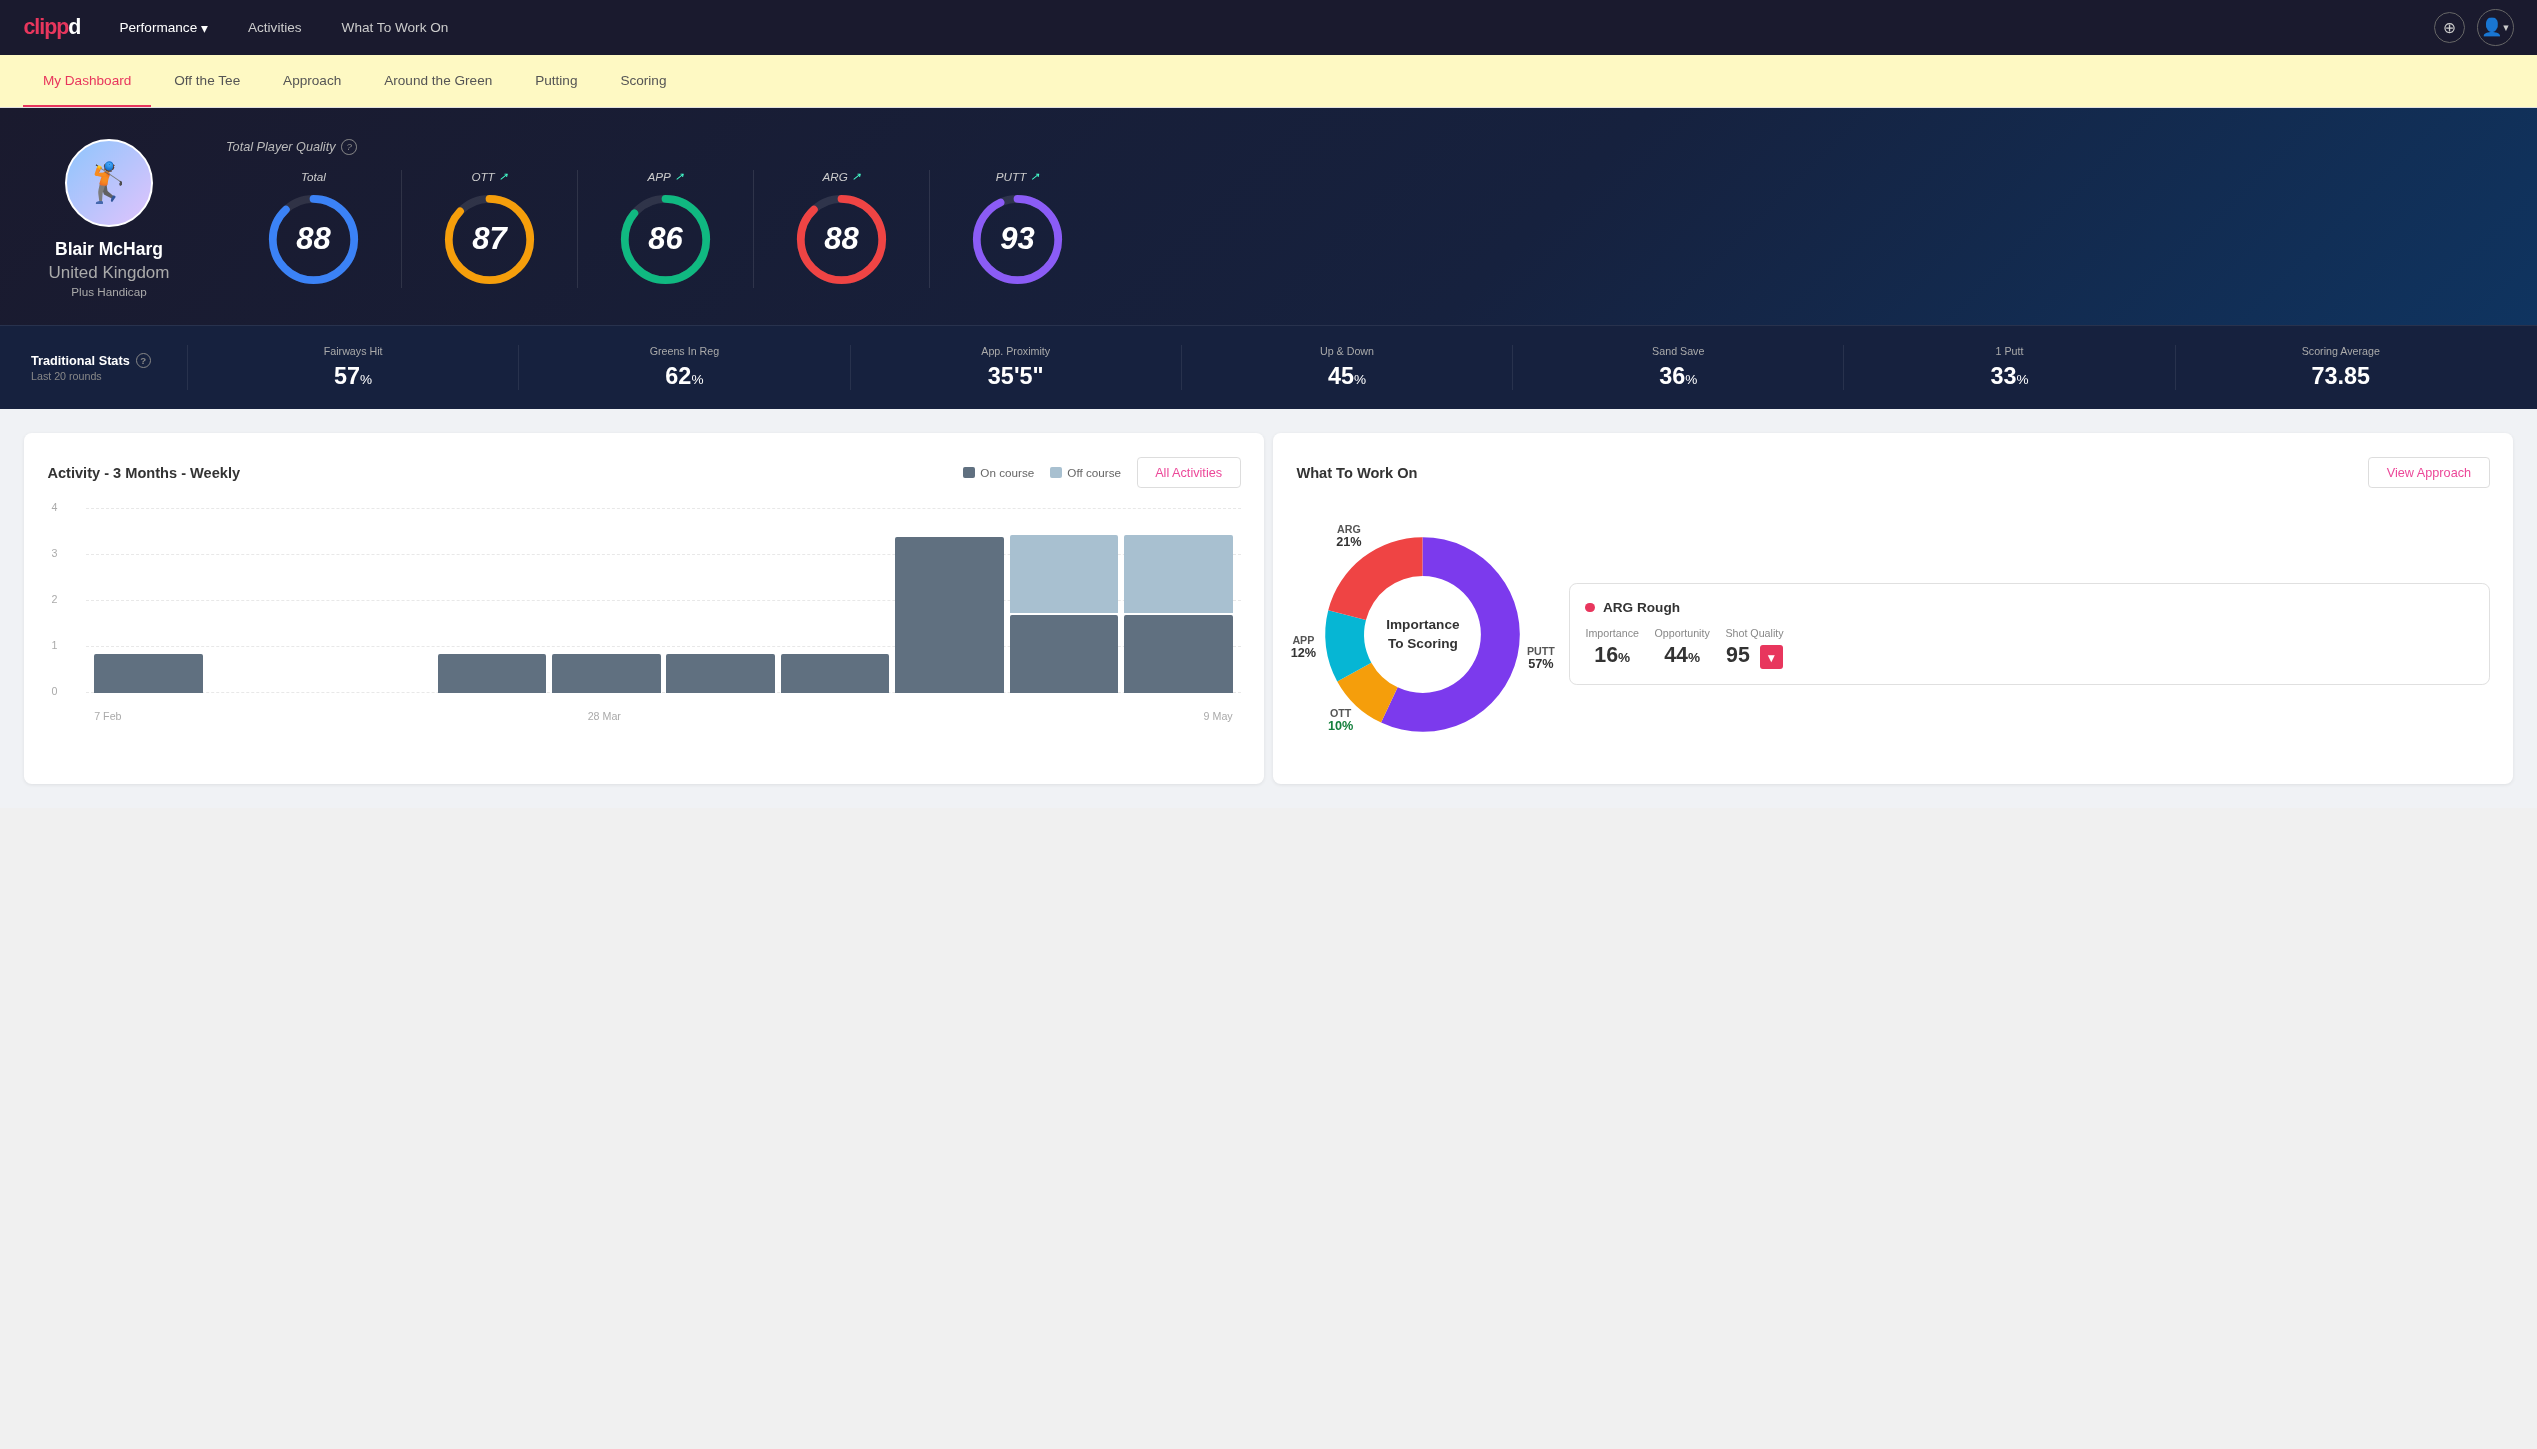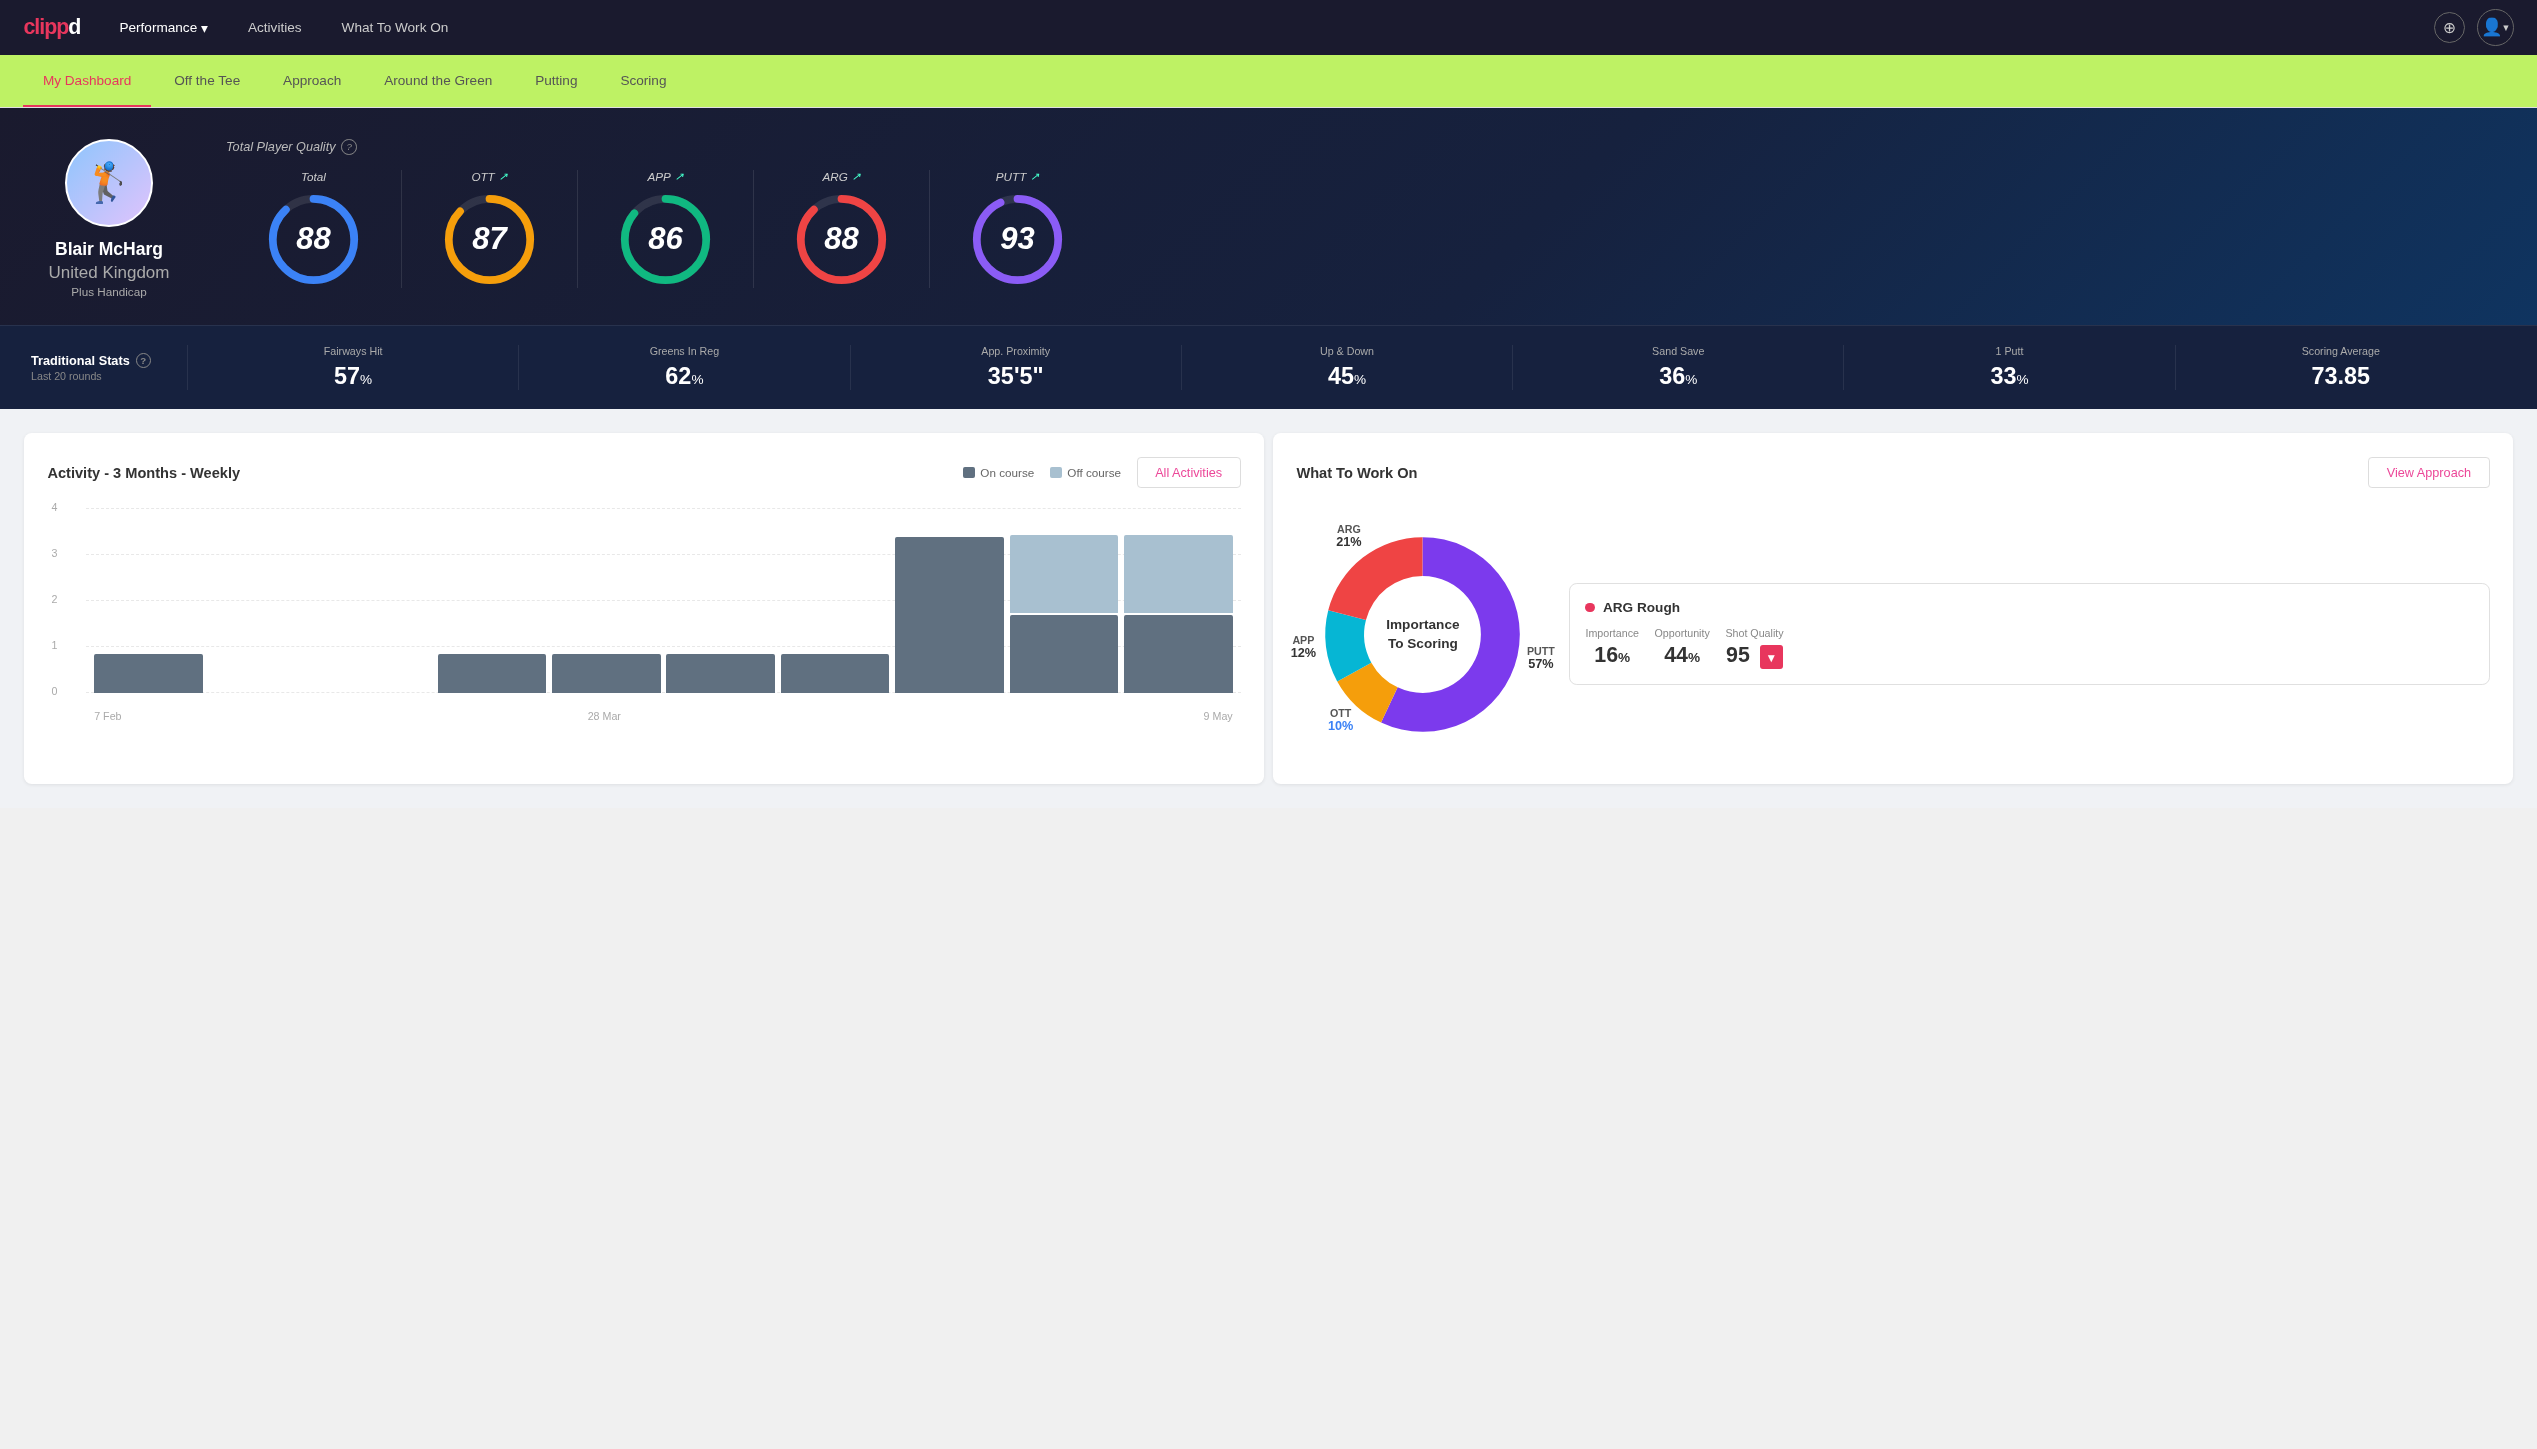--- a/index.html
+++ b/index.html
@@ -40,21 +40,21 @@
       border-radius: 50%;
       display: flex; align-items: center; justify-content: center;
       color: #ccc;
       cursor: pointer;
       font-size: 17.5px;
       background: transparent;
     }
 
     
     .tab-bar {
-      background: #bef264;
+      background: #fef9c3;
       display: flex;
       align-items: center;
       padding: 0 23.4px;
       border-bottom: 1px solid #e0e0e0;
     }
     .tab {
       padding: 17.5px 19.5px;
       font-size: 13.6px;
       color: #555;
       cursor: pointer;
@@ -614,21 +614,21 @@
           <div style="font-size:13.6px;font-weight:700;color:#333;line-height:1.4;">Importance<br>To Scoring</div>
         </div>
         
         <div id="donut-labels" style="position:absolute;top:0;left:0;width:100%;height:100%;pointer-events:none;">
             <div style="position:absolute;left:217px;top:137px;text-align:center;width:55px;">
     <div style="font-size:10.7px;color:#555;font-weight:600;">PUTT</div>
     <div style="font-size:12.7px;font-weight:700;color:#333;">57%</div>
   </div>
             <div style="position:absolute;left:16.7px;top:199px;text-align:center;width:55px;">
     <div style="font-size:10.7px;color:#555;font-weight:600;">OTT</div>
-    <div style="font-size:12.7px;font-weight:700;color:#3b82f6;">10%</div>
+    <div style="font-size:12.7px;font-weight:700;color:#15803d;">10%</div>
   </div>
             <div style="position:absolute;left:-20.5px;top:126px;text-align:center;width:55px;">
     <div style="font-size:10.7px;color:#555;font-weight:600;">APP</div>
     <div style="font-size:12.7px;font-weight:700;color:#333;">12%</div>
   </div>
             <div style="position:absolute;left:25px;top:15.6px;text-align:center;width:55px;">
     <div style="font-size:10.7px;color:#555;font-weight:600;">ARG</div>
     <div style="font-size:12.7px;font-weight:700;color:#333;">21%</div>
   </div>
           </div>

